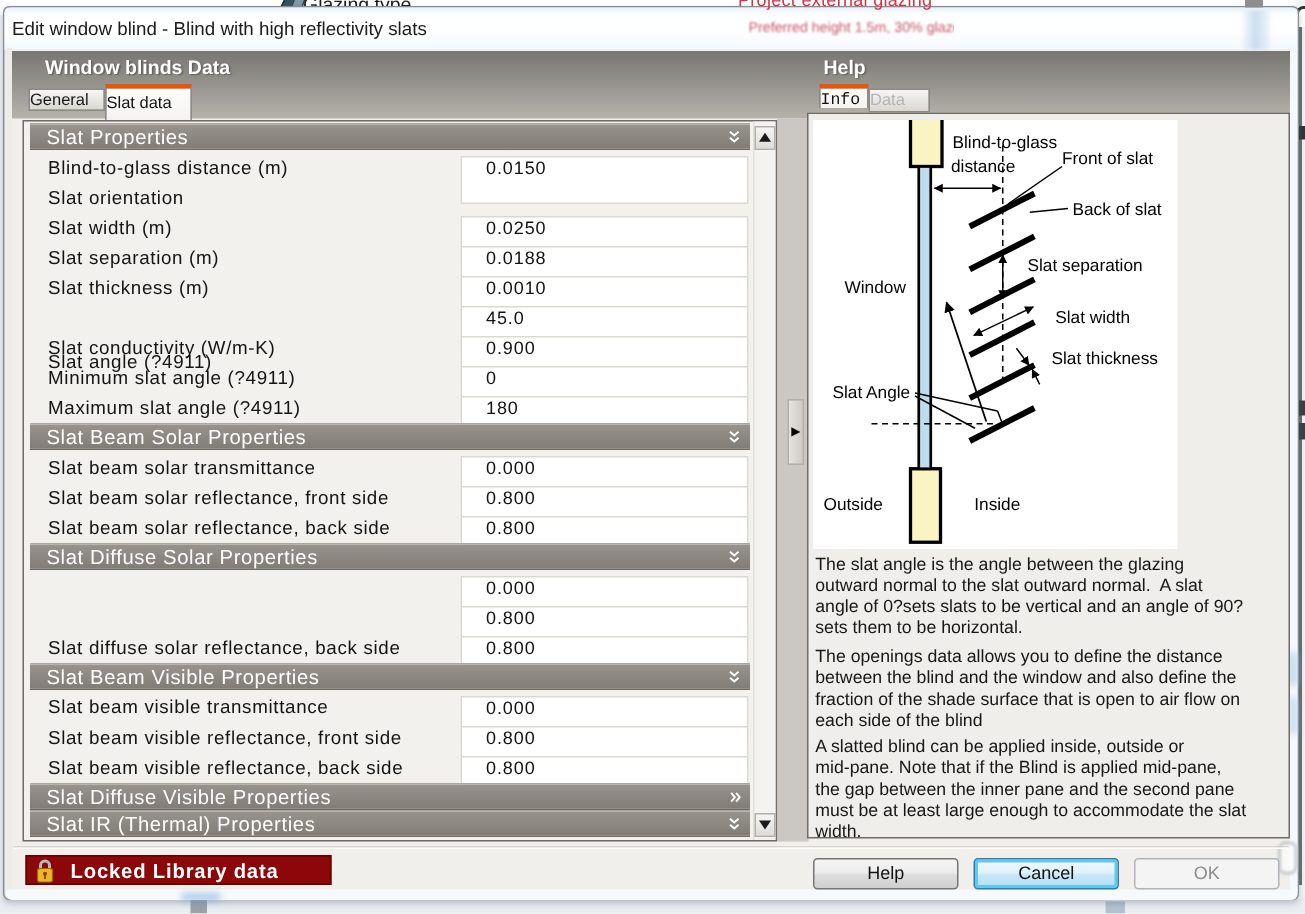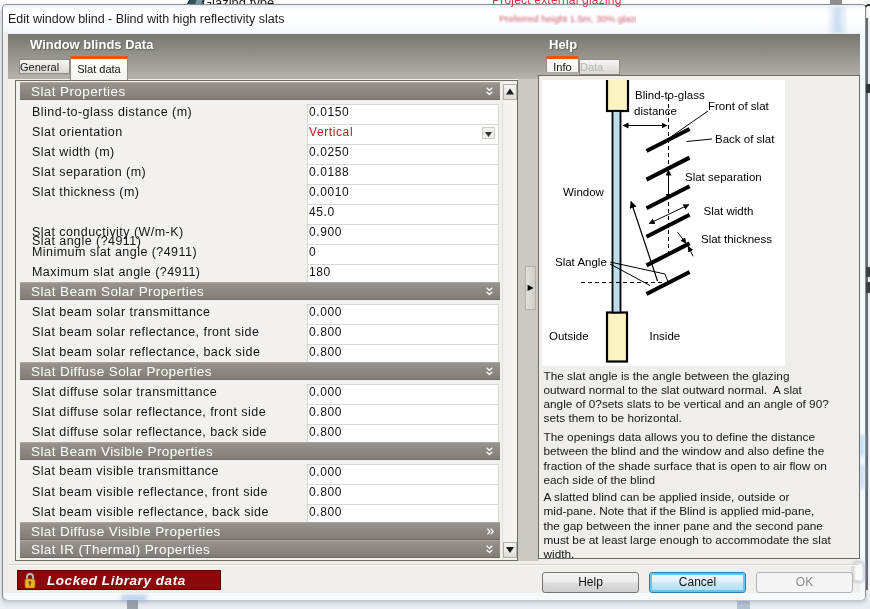--- a/index.html
+++ b/index.html
@@ -6,28 +6,28 @@
   html,body { width:870px; height:609px; overflow:hidden; }
   body { font-family:"Liberation Sans", sans-serif; background:#eef1f5; position:relative; }
   .abs { position:absolute; }
   .hdr { position:absolute; left:4px; width:480px; height:18px;
          background:linear-gradient(#98938c, #817c75);
          border-top:1px solid #aba69f; border-bottom:1px solid #6f6a64;
          color:#fff; font-size:13.5px; letter-spacing:0.4px; line-height:17px; padding-left:11px; }
   .chev { position:absolute; right:6px; top:3px; width:9px; height:11px; }
   .row-label { position:absolute; left:16px; font-size:12.5px; letter-spacing:0.45px; color:#141414; height:20px; line-height:20px; }
   .field { position:absolute; left:291px; width:192px; height:32px; background:#fff;
-           border:1px solid #dbd8d2; font-size:12px; letter-spacing:0.6px; line-height:14px; color:#111; padding-left:1px; }
+           border:1px solid #dbd8d2; font-size:12px; letter-spacing:0.6px; line-height:14px; color:#111; padding-left:16px; }
   .btn { position:absolute; width:97px; height:21px; border:1px solid #757575; border-radius:3px;
          background:linear-gradient(#f4f4f4 0%, #ededed 45%, #dddddd 55%, #cfcfcf 100%);
          font-size:12px; text-align:center; line-height:19px; color:#111; font-family:"Liberation Sans", sans-serif; }
   .tab-sel { position:absolute; background:linear-gradient(#fdfdfc,#f4f3f0);
              border-left:1px solid #8d8a86; border-right:1px solid #8d8a86;
              border-top:3px solid #e8560b; height:24px; top:51px;
-             font-size:11px; text-align:center; line-height:20px; color:#121212; }
+             font-size:11px; text-align:left; line-height:20px; color:#121212; }
   .tab-uns { position:absolute; background:linear-gradient(#f7f6f4,#d9d7d3);
              border:1px solid #8d8a86; height:15px; top:54px;
              font-size:11px; text-align:left; line-height:14px; color:#1a1a1a; }
 </style>
 </head>
 <body>
 
 <div class="abs" style="left:0; top:0; width:864px; height:10px; background:#ffffff;"></div>
 <div class="abs" style="left:185px; top:0; width:170px; height:8px; overflow:hidden;">
   <div class="abs" style="left:3px; top:-2px; width:9px; height:9px; background:#35525f; transform:skewX(-20deg) rotate(8deg); border:1px solid #15303d;"></div>
@@ -70,39 +70,34 @@
   <div class="abs" style="left:856px; top:460px; width:6px; height:24px; background:rgba(150,190,228,0.45); filter:blur(2px);"></div>
   <div class="abs" style="left:849px; top:556px; width:13px; height:22px; border:2px solid rgba(150,156,163,0.55); border-radius:5px; filter:blur(1px); background:rgba(255,255,255,0.6);"></div>
   <div class="abs" style="left:118px; top:590px; width:26px; height:6px; background:rgba(140,180,225,0.6); filter:blur(2px);"></div>
 
   <div class="abs" style="left:5px; top:29px; width:852px; height:45px; background:linear-gradient(#787671,#b6b3ad);"></div>
   <div class="abs" style="left:27px; top:32px; font-size:13px; font-weight:bold; color:#fff; text-shadow:1px 1px 1px rgba(0,0,0,0.3);">Window blinds Data</div>
   <div class="abs" style="left:546px; top:32px; font-size:13px; font-weight:bold; color:#fff; text-shadow:1px 1px 1px rgba(0,0,0,0.3);">Help</div>
 
   <div class="tab-uns" style="left:16px; width:51px;">General</div>
   <div class="tab-sel" style="left:67px; width:58px;">Slat data</div>
-  <div class="tab-sel" style="left:543px; width:33px; height:16px; line-height:16px;">Info</div>
+  <div class="tab-sel" style="left:543px; width:33px; height:16px; line-height:16px;font-family:Liberation Mono, monospace;">Info</div>
   <div class="tab-uns" style="left:576px; width:41px; height:16px; color:#b3b4b6;">Data</div>
 
   <div class="abs" style="left:515px; top:74px; width:21px; height:482px; background:#cbc8c3;"></div>
   <div class="abs" style="left:522px; top:261px; width:11px; height:44px; background:linear-gradient(90deg,#e4e2de,#cfccc7); border:1px solid #b2afaa; font-size:8px; line-height:42px; text-align:center; color:#000;">▶</div>
 
   <div class="abs" style="left:12px; top:75px; width:503px; height:481px; border:1px solid #6e6b66; background:#f2f1ed;">
     <div id="leftrows" style="position:absolute; left:0; top:0; width:501px; height:479px;">
         <div class="hdr" style="top:1px;">Slat Properties<svg class="chev" viewBox="0 0 11 13">
             <path d="M2 2 L5.5 5 L9 2 M2 7 L5.5 10 L9 7" fill="none" stroke="#fff" stroke-width="1.6"></path>
           </svg></div>
         <div class="row-label" style="top:21px;">Blind-to-glass distance (m)</div>
         <div class="field" style="top:23px;">0.0150</div>
         <div class="row-label" style="top:41px;">Slat orientation</div>
-        <div class="field" style="top:43px; color:#b31b20;">Vertical<div style="position:absolute; right:3px; top:1.5px; width:13px; height:12px; background:#f1efec; border:1px solid #cfccc7; text-align:center;">
-            <svg width="9" height="9" style="display:block;margin:2.5px auto 0;">
-              <polygon points="1,2 8,2 4.5,7" fill="#333"></polygon>
-            </svg>
-          </div></div>
         <div class="row-label" style="top:61px;">Slat width (m)</div>
         <div class="field" style="top:63px;">0.0250</div>
         <div class="row-label" style="top:81px;">Slat separation (m)</div>
         <div class="field" style="top:83px;">0.0188</div>
         <div class="row-label" style="top:101px;">Slat thickness (m)</div>
         <div class="field" style="top:103px;">0.0010</div>
         <div class="row-label" style="top:121px;margin-top:29px;">Slat angle (?4911)</div>
         <div class="field" style="top:123px;">45.0</div>
         <div class="row-label" style="top:141px;">Slat conductivity (W/m-K)</div>
         <div class="field" style="top:143px;">0.900</div>
@@ -115,23 +110,21 @@
           </svg></div>
         <div class="row-label" style="top:221px;">Slat beam solar transmittance</div>
         <div class="field" style="top:223px;">0.000</div>
         <div class="row-label" style="top:241px;">Slat beam solar reflectance, front side</div>
         <div class="field" style="top:243px;">0.800</div>
         <div class="row-label" style="top:261px;">Slat beam solar reflectance, back side</div>
         <div class="field" style="top:263px;">0.800</div>
         <div class="hdr" style="top:281px;">Slat Diffuse Solar Properties<svg class="chev" viewBox="0 0 11 13">
             <path d="M2 2 L5.5 5 L9 2 M2 7 L5.5 10 L9 7" fill="none" stroke="#fff" stroke-width="1.6"></path>
           </svg></div>
-        <div class="row-label" style="top:301px;">Slat diffuse solar transmittance</div>
         <div class="field" style="top:303px;">0.000</div>
-        <div class="row-label" style="top:321px;">Slat diffuse solar reflectance, front side</div>
         <div class="field" style="top:323px;">0.800</div>
         <div class="row-label" style="top:341px;">Slat diffuse solar reflectance, back side</div>
         <div class="field" style="top:343px;">0.800</div>
         <div class="hdr" style="top:361px;">Slat Beam Visible Properties<svg class="chev" viewBox="0 0 11 13">
             <path d="M2 2 L5.5 5 L9 2 M2 7 L5.5 10 L9 7" fill="none" stroke="#fff" stroke-width="1.6"></path>
           </svg></div>
         <div class="row-label" style="top:380px;">Slat beam visible transmittance</div>
         <div class="field" style="top:383px;">0.000</div>
         <div class="row-label" style="top:401px;">Slat beam visible reflectance, front side</div>
         <div class="field" style="top:403px;">0.800</div>
@@ -230,15 +223,15 @@
        background:linear-gradient(#f1f9fe 0%, #e0f1fb 45%, #c8e7f7 55%, #b2ddf4 100%);">Cancel</div>
   <div class="btn" style="left:753px; top:567px; border:1px solid #b0b4b8; background:#f4f4f4; color:#8b8b8b;">OK</div>
 
   <div class="abs" style="left:14px; top:565px; width:204px; height:20px; background:#8b0709; border:1px solid #600000;">
     <svg class="abs" style="left:5px; top:1px;" width="14" height="17" viewBox="0 0 14 17">
       <path d="M4 8 L4 5 A3 3 0 0 1 10 5 L10 8" fill="none" stroke="#b9b9b9" stroke-width="2"></path>
       <rect x="2" y="7" width="10" height="9" rx="1.5" fill="#f0b429" stroke="#9a6a08" stroke-width="0.8"></rect>
       <circle cx="7" cy="10.5" r="1.4" fill="#7a5405"></circle>
       <rect x="6.3" y="11" width="1.4" height="3" fill="#7a5405"></rect>
     </svg>
-    <div class="abs" style="left:29px; top:2px; font-size:13.5px; letter-spacing:0.55px; font-weight:bold; color:#fff;font-style:italic;">Locked Library data</div>
+    <div class="abs" style="left:29px; top:2px; font-size:13.5px; letter-spacing:0.55px; font-weight:bold; color:#fff;">Locked Library data</div>
   </div>
 </div>
 
 </body></html>

